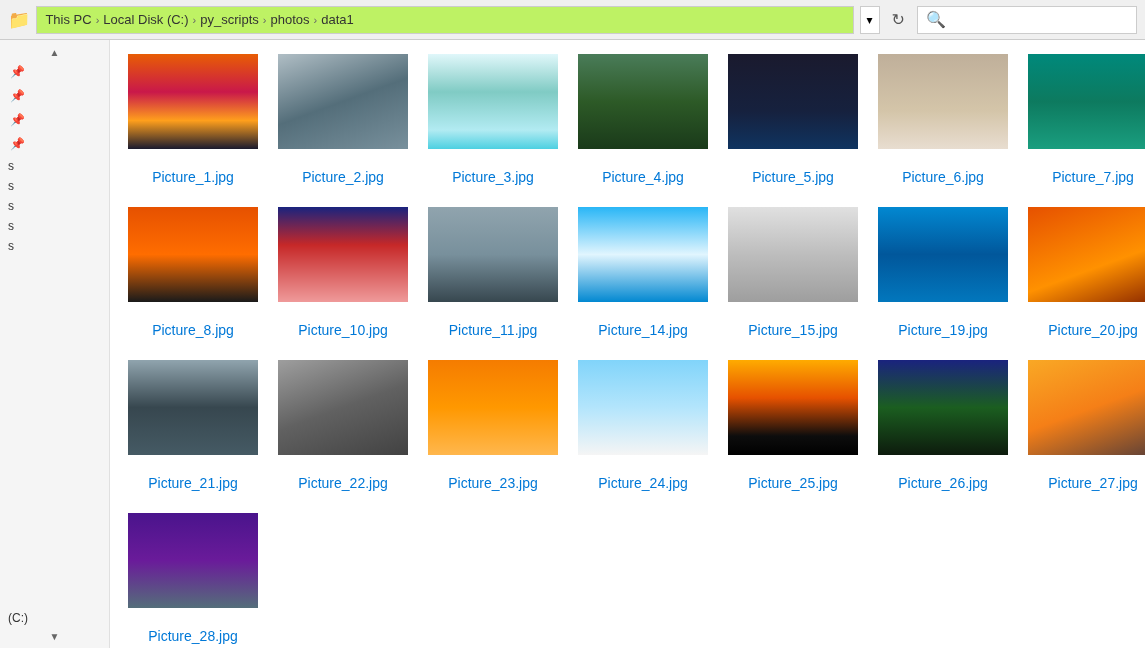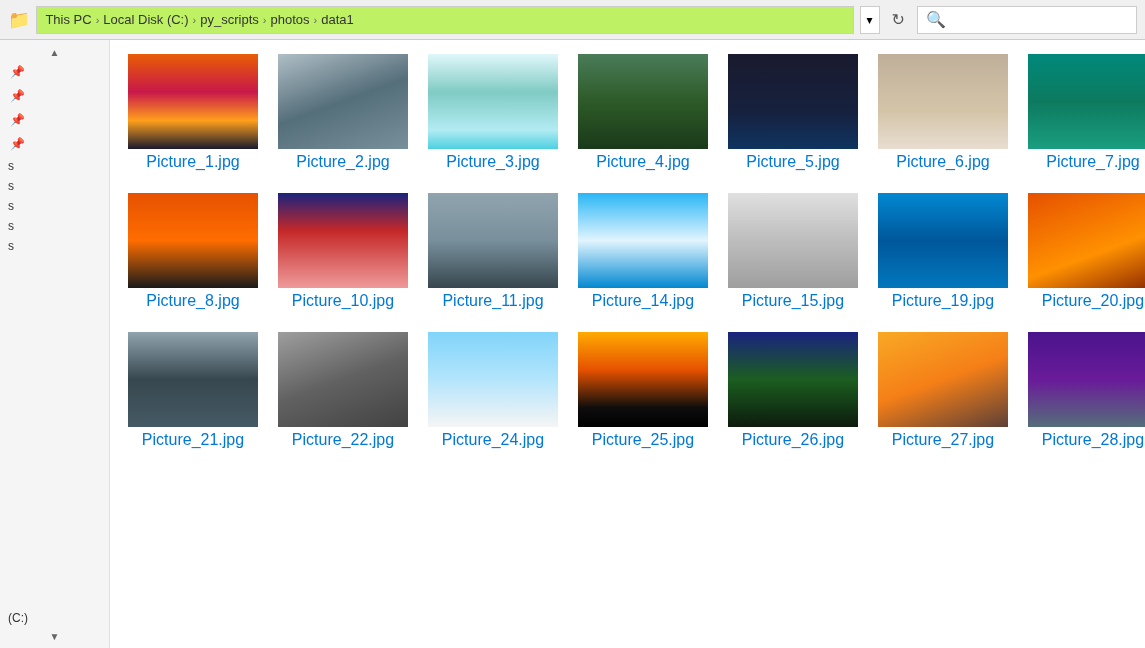--- a/index.html
+++ b/index.html
@@ -161,24 +161,24 @@
     .thumb-img {
       width: 130px;
       height: 95px;
       overflow: hidden;
       display: flex;
       align-items: center;
       justify-content: center;
       position: relative;
     }
     .thumb-label {
-      font-size: 16px;
+      font-size: 14px;
       color: #0078d7;
       text-align: left;
-      margin-top: 4px;
+      margin-top: 20px;
       max-width: 130px;
       word-break: break-all;
     }
   </style>
 </head>
 <body>
 
 <div class="address-bar">
   <span class="folder-icon">📁</span>
   <div class="breadcrumb">
@@ -279,20 +279,24 @@
         </div>
         <div class="thumb-item">
           <div class="thumb-img" style="background: linear-gradient(rgb(144, 164, 174) 0%, rgb(55, 71, 79) 50%, rgb(69, 90, 100) 100%);"></div>
           <div class="thumb-label">Picture_21.jpg</div>
         </div>
         <div class="thumb-item">
           <div class="thumb-img" style="background: linear-gradient(160deg, rgb(158, 158, 158) 0%, rgb(97, 97, 97) 50%, rgb(66, 66, 66) 100%);"></div>
           <div class="thumb-label">Picture_22.jpg</div>
         </div>
         <div class="thumb-item">
+          <div class="thumb-img" style="background: linear-gradient(rgb(245, 124, 0) 0%, rgb(255, 152, 0) 50%, rgb(255, 183, 77) 100%);"></div>
+          <div class="thumb-label">Picture_23.jpg</div>
+        </div>
+        <div class="thumb-item">
           <div class="thumb-img" style="background: linear-gradient(rgb(129, 212, 250) 0%, rgb(179, 229, 252) 50%, rgb(245, 245, 245) 100%);"></div>
           <div class="thumb-label">Picture_24.jpg</div>
         </div>
         <div class="thumb-item">
           <div class="thumb-img" style="background: linear-gradient(rgb(255, 171, 0) 0%, rgb(230, 81, 0) 40%, rgb(13, 13, 13) 80%, rgb(0, 0, 0) 100%);"></div>
           <div class="thumb-label">Picture_25.jpg</div>
         </div>
         <div class="thumb-item">
           <div class="thumb-img" style="background: linear-gradient(rgb(26, 35, 126) 0%, rgb(27, 94, 32) 50%, rgb(13, 27, 13) 100%);"></div>
           <div class="thumb-label">Picture_26.jpg</div>

